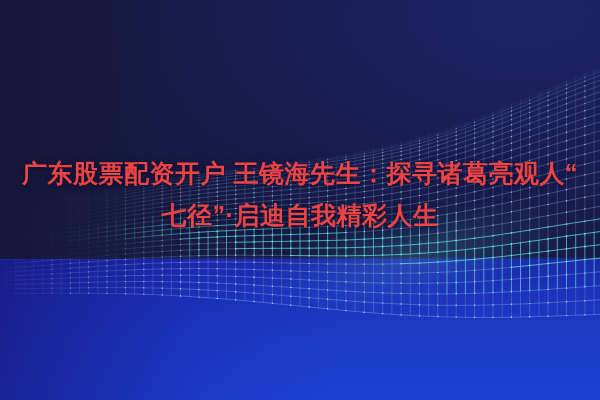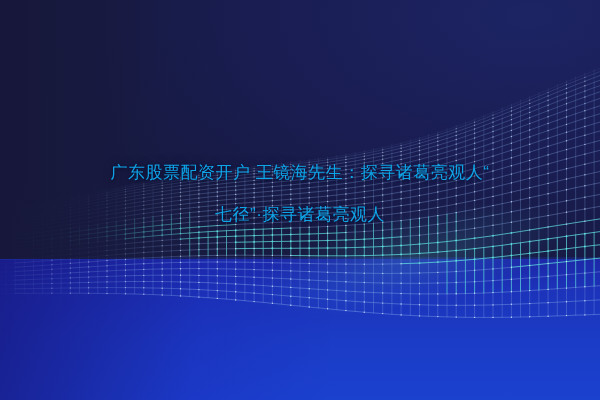--- a/index.html
+++ b/index.html
@@ -85,23 +85,23 @@
   .title-wrap {
     position: absolute;
     left: 0;
     top: 152px;
     width: 600px;
     text-align: center;
     pointer-events: none;
   }
   .title-line {
     display: block;
-    color: #0ea5e9;
-    font-size: 17px;
-    font-weight: 400;
+    color: #ef4444;
+    font-size: 25px;
+    font-weight: 700;
     line-height: 42px;
     letter-spacing: 0.5px;
     white-space: nowrap;
     text-shadow:
       0 1px 3px rgba(8,10,40,0.75),
       0 0 10px rgba(10,14,50,0.55);
   }
 </style>
 </head>
 <body>
@@ -1758,16 +1758,16 @@
       <circle cx="603.2" cy="314.2" r="0.72" fill="#dce8ff" fill-opacity="0.800"></circle>
       <circle cx="621.6" cy="313.5" r="0.72" fill="#dce8ff" fill-opacity="0.800"></circle>
       <circle cx="640.0" cy="313.0" r="0.72" fill="#dce8ff" fill-opacity="0.800"></circle>
     </svg>
 
   <div class="left-veil"></div>
   <div class="ridge-glow"></div>
 
   <div class="title-wrap">
     <span class="title-line">广东股票配资开户 王镜海先生：探寻诸葛亮观人“</span>
-    <span class="title-line">七径”·探寻诸葛亮观人</span>
+    <span class="title-line">七径”·启迪自我精彩人生</span>
   </div>
 
 </div>
 
 </body></html>

